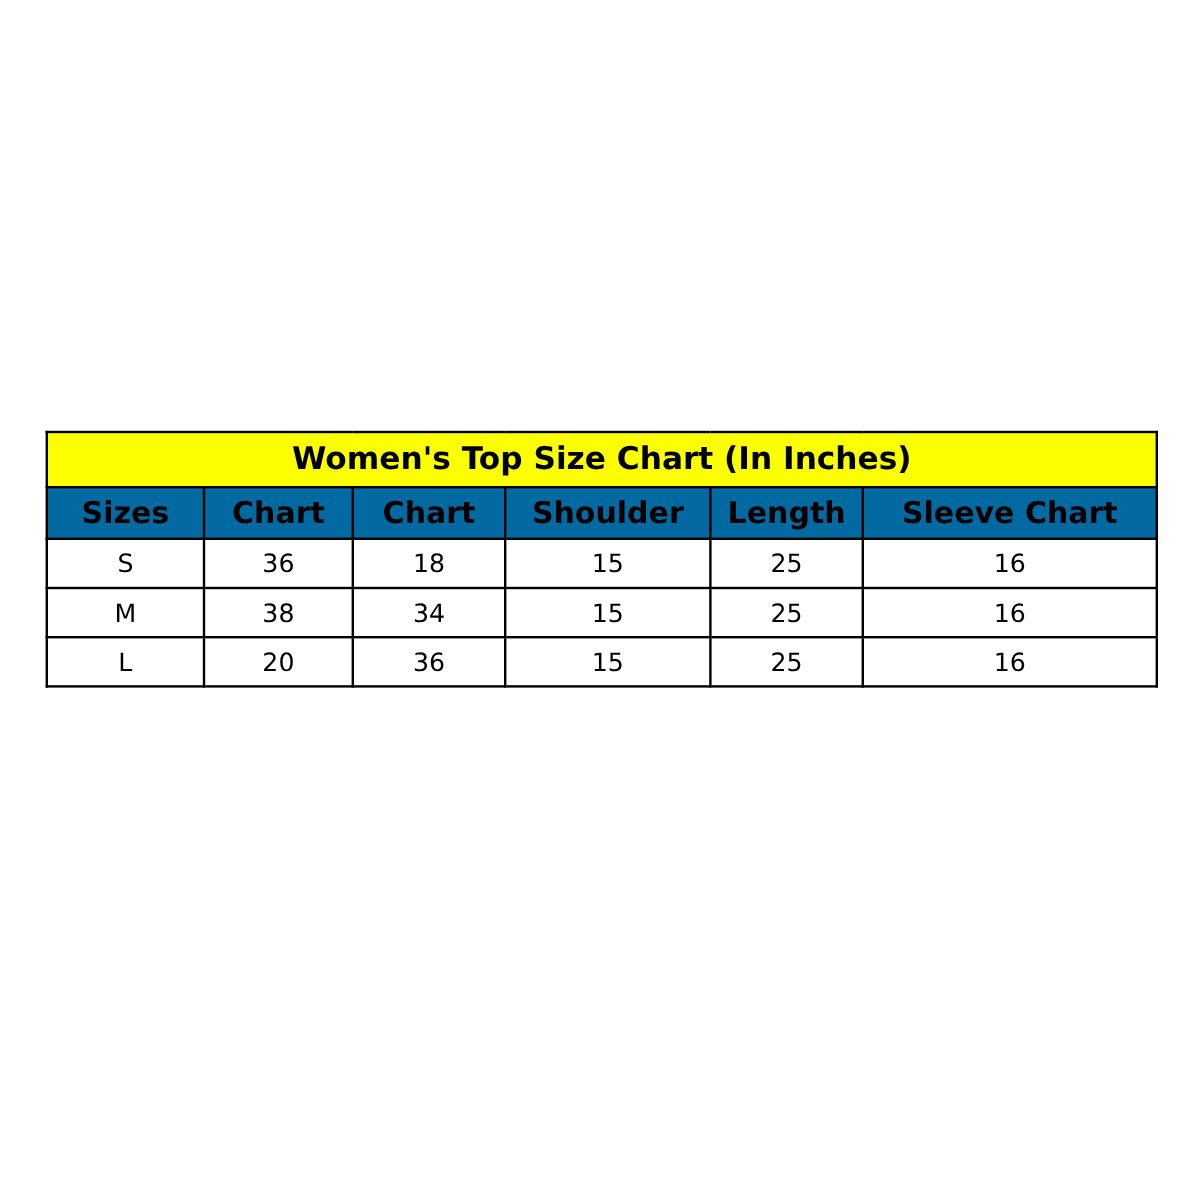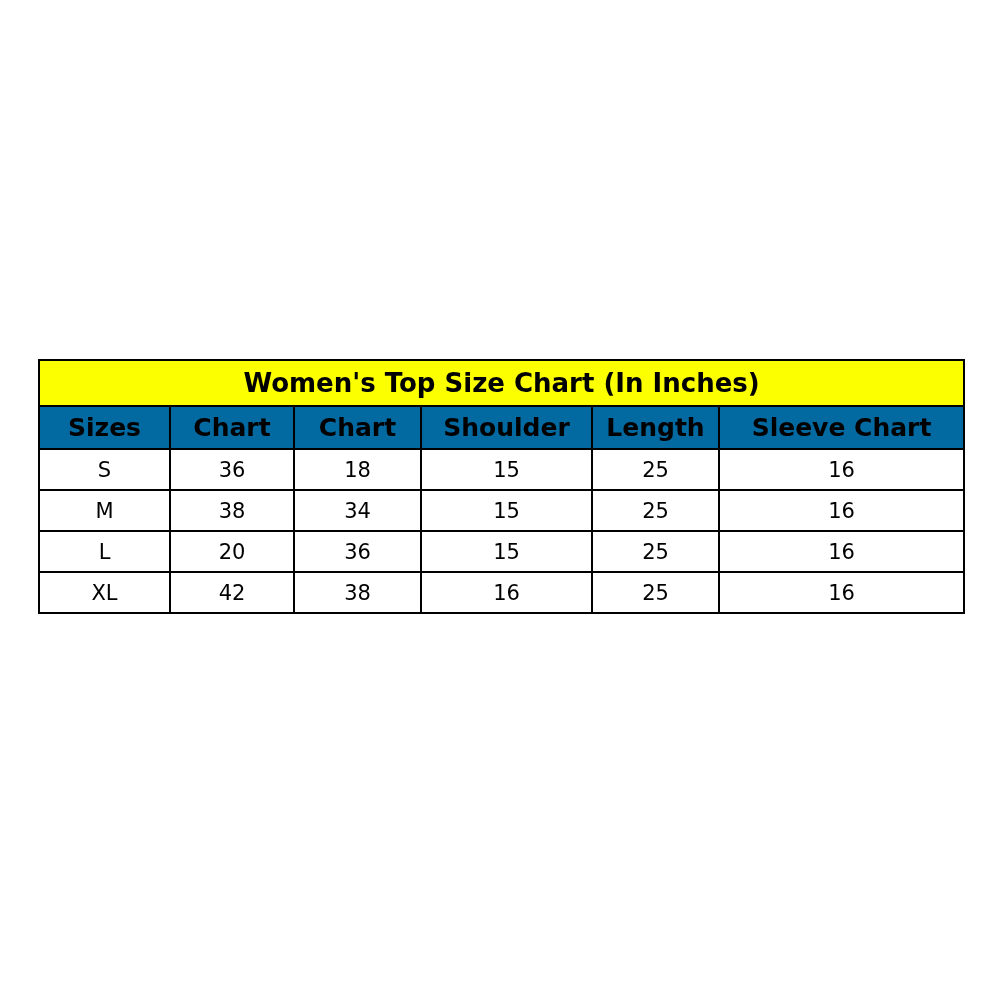--- a/index.html
+++ b/index.html
@@ -113,23 +113,15 @@
         <td class="data-cell">16</td>
       </tr>
       <tr>
         <td class="data-cell">L</td>
         <td class="data-cell">20</td>
         <td class="data-cell">36</td>
         <td class="data-cell">15</td>
         <td class="data-cell">25</td>
         <td class="data-cell">16</td>
       </tr>
-      <tr>
-        <td class="data-cell">XL</td>
-        <td class="data-cell">42</td>
-        <td class="data-cell">38</td>
-        <td class="data-cell">16</td>
-        <td class="data-cell">25</td>
-        <td class="data-cell">16</td>
-      </tr>
     </tbody>
   </table>
 </div>
 
 </body></html>

